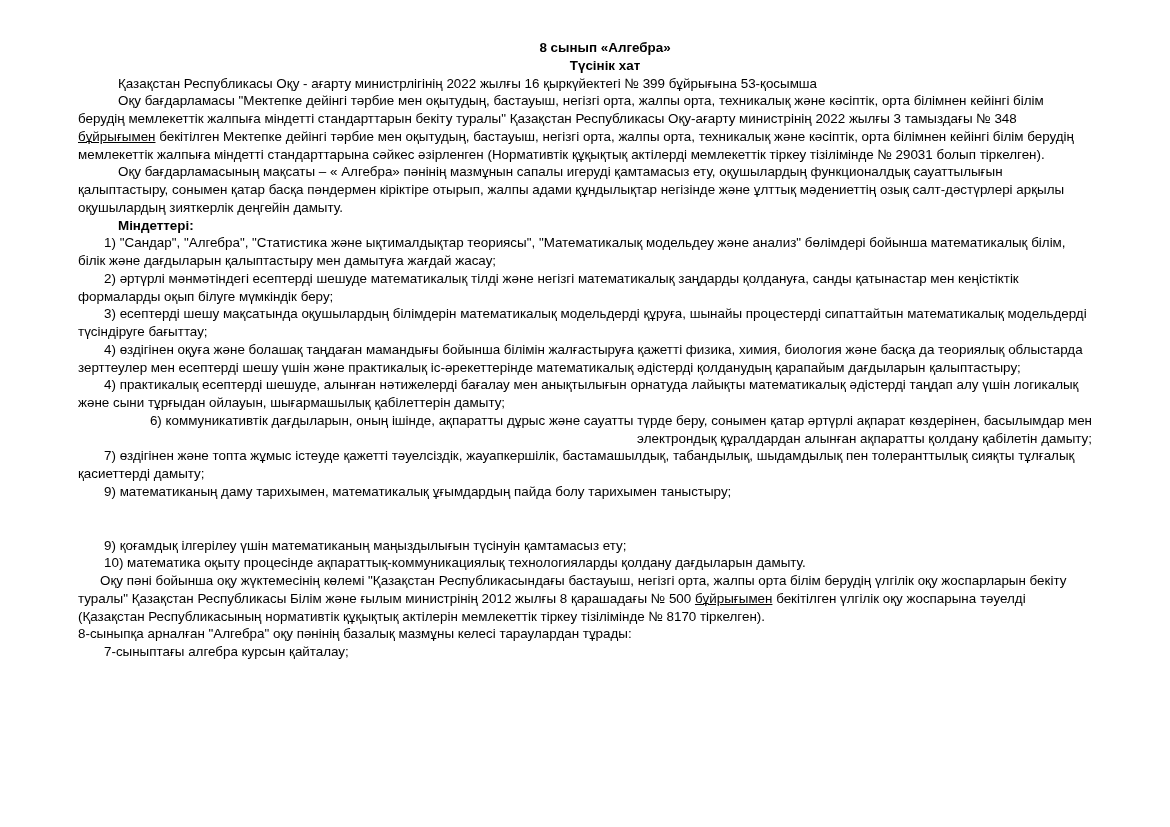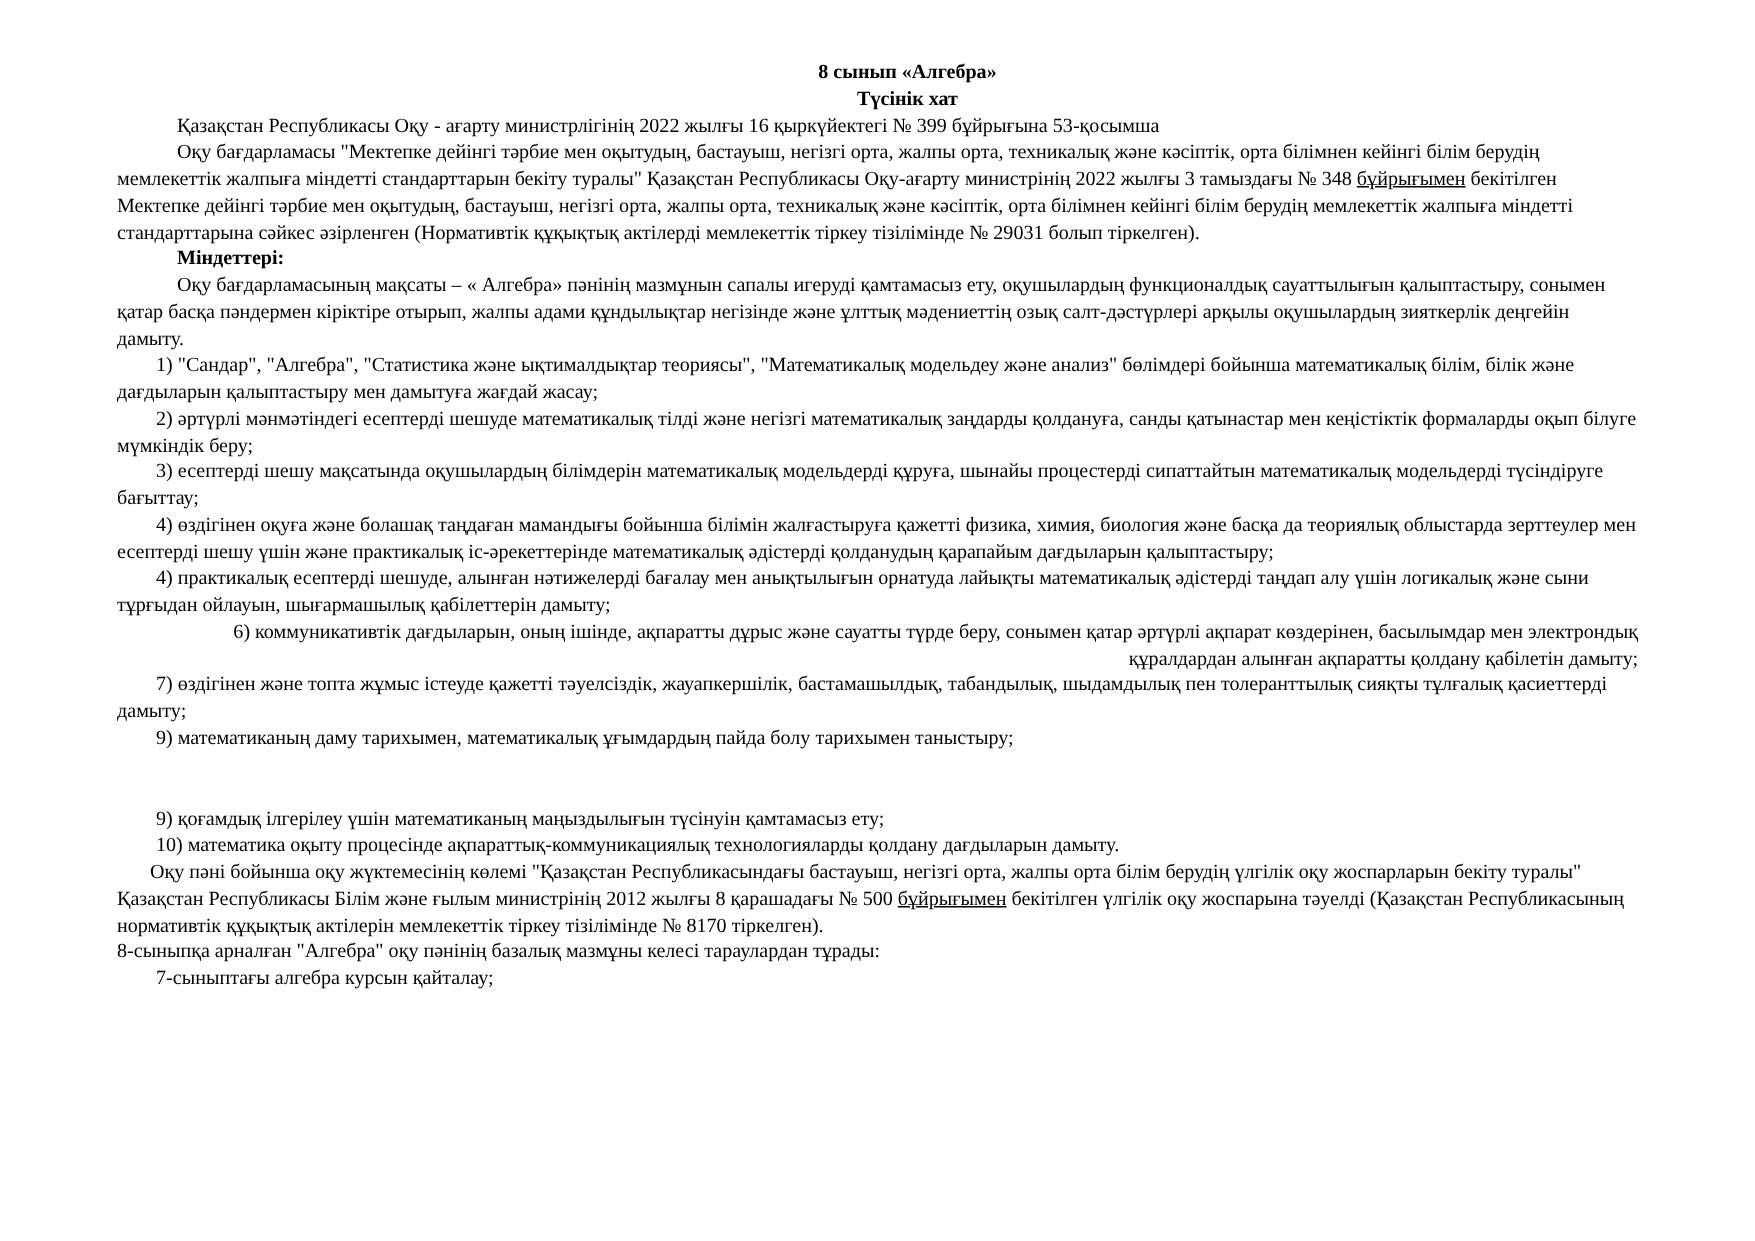--- a/index.html
+++ b/index.html
@@ -6,21 +6,21 @@
     margin: 0;
     padding: 0;
     background: #ffffff;
   }
   .page {
     position: relative;
     width: 1170px;
     height: 827px;
     background: #ffffff;
     overflow: hidden;
-    font-family: Liberation Serif, serif;
+    font-family: Liberation Sans, sans-serif;
     color: #000000;
   }
   .doc {
     position: absolute;
     left: 78px;
     top: 39px;
     width: 1014px;
     font-size: 13.4px;
     line-height: 17.75px;
     text-align: left;
@@ -44,22 +44,22 @@
 
 <div class="page">
   <div class="doc">
     <div class="title-block">
       <div class="title-line">8 сынып «Алгебра»</div>
       <div class="title-line">Түсінік хат</div>
     </div>
     <div id="paragraphs">
         <p class="para" style="text-indent: 40px;"><span>Қазақстан Республикасы Оқу - ағарту министрлігінің 2022 жылғы 16 қыркүйектегі № 399 бұйрығына 53-қосымша</span></p>
         <p class="para" style="text-indent: 40px;"><span>Оқу бағдарламасы "Мектепке дейінгі тәрбие мен оқытудың, бастауыш, негізгі орта, жалпы орта, техникалық және кәсіптік, орта білімнен кейінгі білім берудің мемлекеттік жалпыға міндетті стандарттарын бекіту туралы" Қазақстан Республикасы Оқу-ағарту министрінің 2022 жылғы 3 тамыздағы № 348 </span><span class="underline">бұйрығымен</span><span> бекітілген Мектепке дейінгі тәрбие мен оқытудың, бастауыш, негізгі орта, жалпы орта, техникалық және кәсіптік, орта білімнен кейінгі білім берудің мемлекеттік жалпыға міндетті стандарттарына сәйкес әзірленген (Нормативтік құқықтық актілерді мемлекеттік тіркеу тізілімінде № 29031 болып тіркелген).</span></p>
+        <p class="para" style="text-indent: 40px;"><span>Оқу бағдарламасының мақсаты – « Алгебра» пәнінің мазмұнын сапалы игеруді қамтамасыз ету, оқушылардың функционалдық сауаттылығын қалыптастыру, сонымен қатар басқа пәндермен кіріктіре отырып, жалпы адами құндылықтар негізінде және ұлттық мәдениеттің озық салт-дәстүрлері арқылы оқушылардың зияткерлік деңгейін дамыту.</span></p>
         <p class="para" style="text-indent: 40px;"><span class="bold">Міндеттері:</span></p>
-        <p class="para" style="text-indent: 40px;"><span>Оқу бағдарламасының мақсаты – « Алгебра» пәнінің мазмұнын сапалы игеруді қамтамасыз ету, оқушылардың функционалдық сауаттылығын қалыптастыру, сонымен қатар басқа пәндермен кіріктіре отырып, жалпы адами құндылықтар негізінде және ұлттық мәдениеттің озық салт-дәстүрлері арқылы оқушылардың зияткерлік деңгейін дамыту.</span></p>
         <p class="para" style="text-indent: 26px;"><span>1) "Сандар", "Алгебра", "Статистика және ықтималдықтар теориясы", "Математикалық модельдеу және анализ" бөлімдері бойынша математикалық білім, білік және дағдыларын қалыптастыру мен дамытуға жағдай жасау;</span></p>
         <p class="para" style="text-indent: 26px;"><span>2) әртүрлі мәнмәтіндегі есептерді шешуде математикалық тілді және негізгі математикалық заңдарды қолдануға, санды қатынастар мен кеңістіктік формаларды оқып білуге мүмкіндік беру;</span></p>
         <p class="para" style="text-indent: 26px;"><span>3) есептерді шешу мақсатында оқушылардың білімдерін математикалық модельдерді құруға, шынайы процестерді сипаттайтын математикалық модельдерді түсіндіруге бағыттау;</span></p>
         <p class="para" style="text-indent: 26px;"><span>4) өздігінен оқуға және болашақ таңдаған мамандығы бойынша білімін жалғастыруға қажетті физика, химия, биология және басқа да теориялық облыстарда зерттеулер мен есептерді шешу үшін және практикалық іс-әрекеттерінде математикалық әдістерді қолданудың қарапайым дағдыларын қалыптастыру;</span></p>
         <p class="para" style="text-indent: 26px;"><span>4) практикалық есептерді шешуде, алынған нәтижелерді бағалау мен анықтылығын орнатуда лайықты математикалық әдістерді таңдап алу үшін логикалық және сыни тұрғыдан ойлауын, шығармашылық қабілеттерін дамыту;</span></p>
         <p class="para" style="text-indent: 26px; text-align: right;"><span>6) коммуникативтік дағдыларын, оның ішінде, ақпаратты дұрыс және сауатты түрде беру, сонымен қатар әртүрлі ақпарат көздерінен, басылымдар мен электрондық құралдардан алынған ақпаратты қолдану қабілетін дамыту;</span></p>
         <p class="para" style="text-indent: 26px;"><span>7) өздігінен және топта жұмыс істеуде қажетті тәуелсіздік, жауапкершілік, бастамашылдық, табандылық, шыдамдылық пен толеранттылық сияқты тұлғалық қасиеттерді дамыту;</span></p>
         <p class="para" style="text-indent: 26px;"><span>9) математиканың даму тарихымен, математикалық ұғымдардың пайда болу тарихымен таныстыру;</span></p>
         <p class="para" style="text-indent: 26px; margin-top: 36px;"><span>9) қоғамдық ілгерілеу үшін математиканың маңыздылығын түсінуін қамтамасыз ету;</span></p>
         <p class="para" style="text-indent: 26px;"><span>10) математика оқыту процесінде ақпараттық-коммуникациялық технологияларды қолдану дағдыларын дамыту.</span></p>

